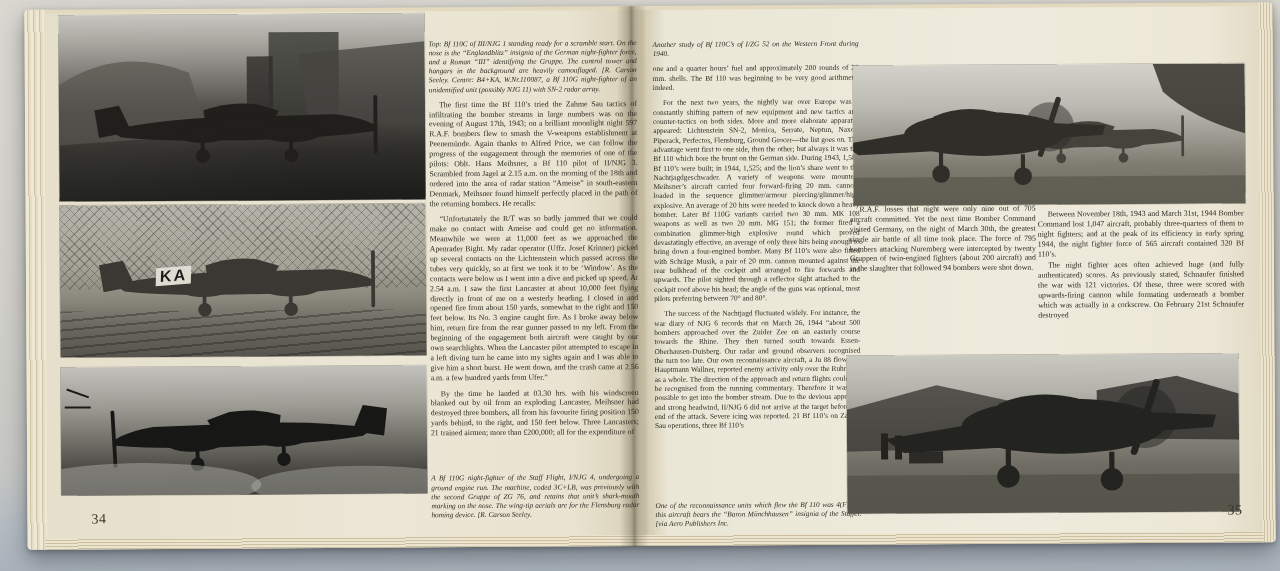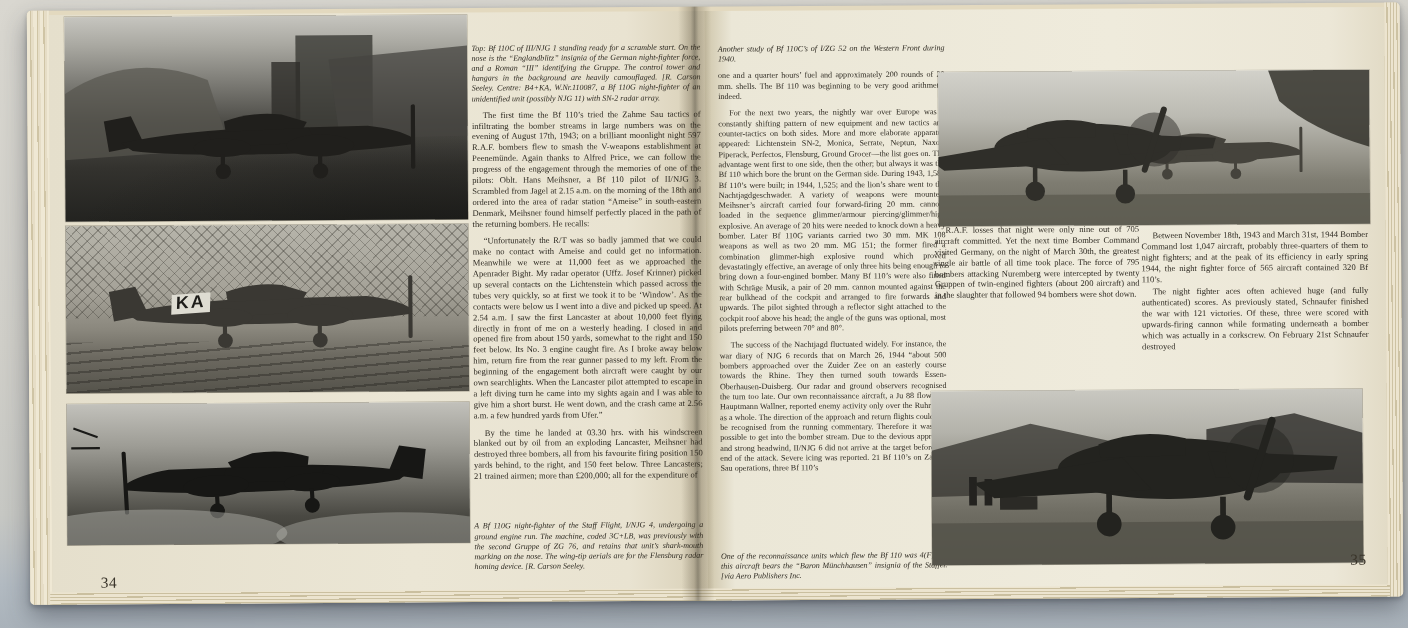--- a/index.html
+++ b/index.html
@@ -153,21 +153,21 @@
               <use href="#ac-side" fill="currentColor"></use>
             </svg>
           <svg class="art" viewBox="0 0 366 128" preserveAspectRatio="none">
             <ellipse cx="80" cy="118" rx="120" ry="22" fill="#b9b8b2" opacity=".45"></ellipse>
             <ellipse cx="300" cy="120" rx="110" ry="20" fill="#b9b8b2" opacity=".4"></ellipse>
             <line x1="28" y1="30" x2="6" y2="22" stroke="#1a1a18" stroke-width="2"></line>
             <line x1="30" y1="40" x2="4" y2="40" stroke="#1a1a18" stroke-width="2"></line>
           </svg>
         </figure>
 
-        <div class="pageno" style="left:44px; top:510px;">34</div>
+        <div class="pageno" style="left:44px; top:498px;">34</div>
 
         <div class="textcol left-textcol">
           <div class="cap">Top: Bf 110C of III/NJG 1 standing ready for a scramble start. On the nose is the “Englandblitz” insignia of the German night-fighter force, and a Roman “III” identifying the Gruppe. The control tower and hangars in the background are heavily camouflaged. [R. Carson Seeley. Centre: B4+KA, W.Nr.110087, a Bf 110G night-fighter of an unidentified unit (possibly NJG 11) with SN-2 radar array.</div>
           <p class="bodyp indent">The first time the Bf 110’s tried the Zahme Sau tactics of infiltrating the bomber streams in large numbers was on the evening of August 17th, 1943; on a brilliant moonlight night 597 R.A.F. bombers flew to smash the V-weapons establishment at Peenemünde. Again thanks to Alfred Price, we can follow the progress of the engagement through the memories of one of the pilots: Oblt. Hans Meihsner, a Bf 110 pilot of II/NJG 3. Scrambled from Jagel at 2.15 a.m. on the morning of the 18th and ordered into the area of radar station “Ameise” in south-eastern Denmark, Meihsner found himself perfectly placed in the path of the returning bombers. He recalls:</p>
           <p class="bodyp indent">“Unfortunately the R/T was so badly jammed that we could make no contact with Ameise and could get no information. Meanwhile we were at 11,000 feet as we approached the Apenrader Bight. My radar operator (Uffz. Josef Krinner) picked up several contacts on the Lichtenstein which passed across the tubes very quickly, so at first we took it to be ‘Window’. As the contacts were below us I went into a dive and picked up speed. At 2.54 a.m. I saw the first Lancaster at about 10,000 feet flying directly in front of me on a westerly heading. I closed in and opened fire from about 150 yards, somewhat to the right and 150 feet below. Its No. 3 engine caught fire. As I broke away below him, return fire from the rear gunner passed to my left. From the beginning of the engagement both aircraft were caught by our own searchlights. When the Lancaster pilot attempted to escape in a left diving turn he came into my sights again and I was able to give him a short burst. He went down, and the crash came at 2.56 a.m. a few hundred yards from Ufer.”</p>
           <p class="bodyp indent">By the time he landed at 03.30 hrs. with his windscreen blanked out by oil from an exploding Lancaster, Meihsner had destroyed three bombers, all from his favourite firing position 150 yards behind, to the right, and 150 feet below. Three Lancasters; 21 trained airmen; more than £200,000; all for the expenditure of</p>
           <div class="cap cap-bottom">A Bf 110G night-fighter of the Staff Flight, I/NJG 4, undergoing a ground engine run. The machine, coded 3C+LB, was previously with the second Gruppe of ZG 76, and retains that unit’s shark-mouth marking on the nose. The wing-tip aerials are for the Flensburg radar homing device. [R. Carson Seeley.</div>
         </div>
       </div>
 

